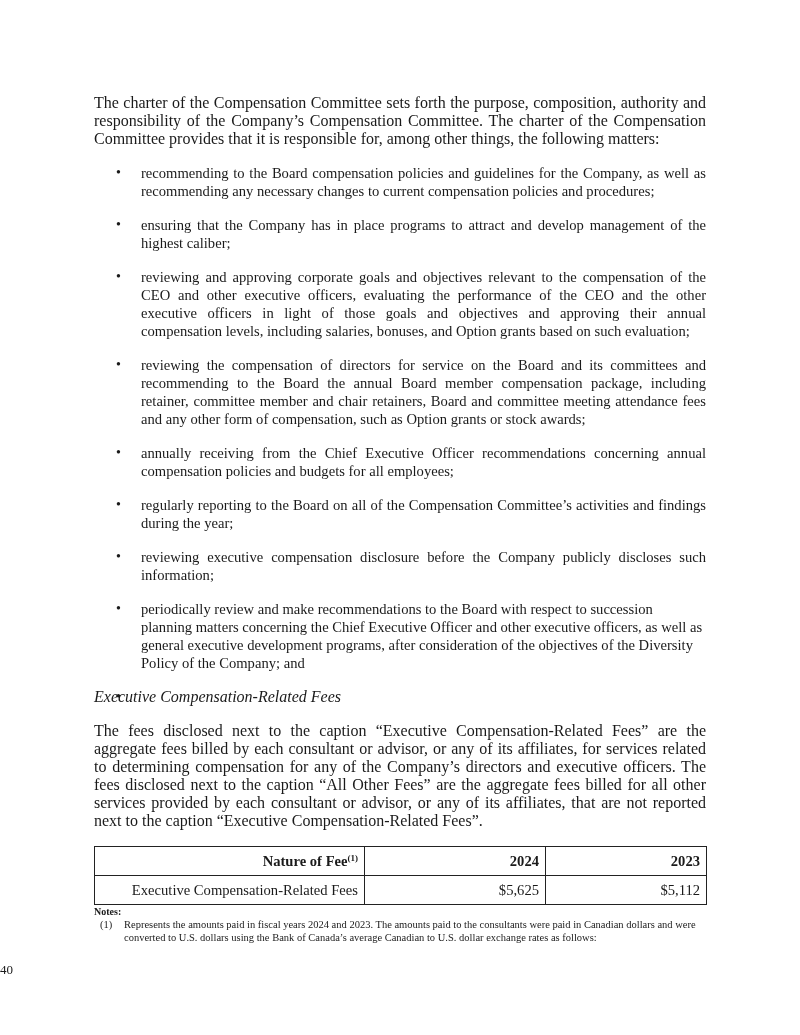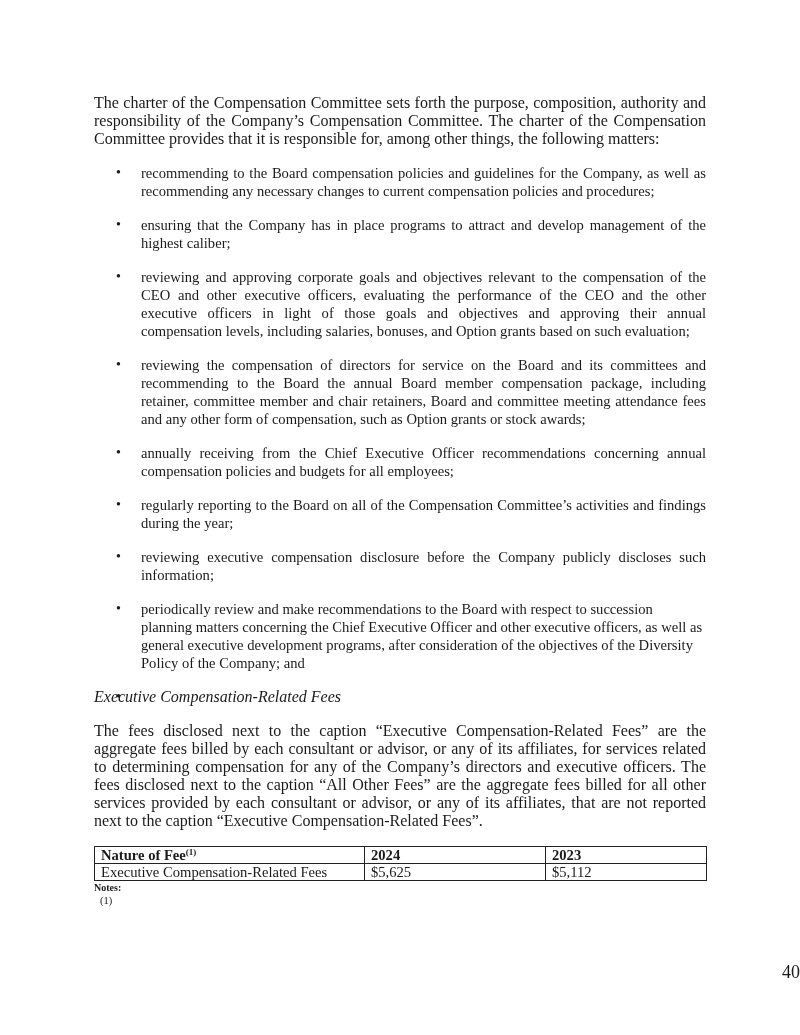--- a/index.html
+++ b/index.html
@@ -18,36 +18,37 @@
   ul.matters li .bullet {
     position: absolute; left: 22px; top: 0; font-size: 14px;
   }
   ul.matters li.last { margin-bottom: 6px; }
   .subhead { font-style: italic; margin-bottom: 16px; }
   .fees-para { margin-bottom: 16px; font-family: Liberation Serif, serif; }
   table.fees {
     border-collapse: collapse; width: 613px; font-size: 14.6px;
   }
   table.fees td {
-    border: 1px solid #222; padding: 0 6px; height: 16px; line-height: 16px;
+    border: 1px solid #222; padding: 6px 6px; height: 16px; line-height: 16px;
     vertical-align: top;
+    text-align: right;
   }
   table.fees td.c1 { width: 257px; }
   table.fees td.c2 { width: 168px; margin-top: 24px; }
   table.fees tr.head td { font-weight: bold; }
   sup { font-size: 9px; line-height: 0; vertical-align: 5px; }
   .notes-label { font-size: 10px; font-weight: bold; line-height: 13px; }
   .note {
     position: relative; padding-left: 30px; font-size: 10.5px; line-height: 13px;
     text-align: left;
   }
   .note .num { position: absolute; left: 6px; top: 0; }
   .page-number {
-    position: absolute; left: 0; width: 800px; top: 962px; text-align: right;
-    font-size: 18px;
+    position: absolute; left: 0; width: 800px; top: 962px; text-align: left;
+    font-size: 13px;
   }
 </style>
 </head>
 <body>
 
 <div class="page">
   <p class="intro">The charter of the Compensation Committee sets forth the purpose, composition, authority and responsibility of the Company’s Compensation Committee. The charter of the Compensation Committee provides that it is responsible for, among other things, the following matters:</p>
 
   <ul class="matters">
     <li><span class="bullet">•</span><span>recommending to the Board compensation policies and guidelines for the Company, as well as recommending any necessary changes to current compensation policies and procedures;</span></li>
@@ -76,16 +77,17 @@
       <td class="c1"><span>Executive Compensation-Related Fees</span></td>
       <td class="c2"><span>$5,625</span></td>
       <td><span>$5,112</span></td>
     </tr>
   </tbody>
     </table>
 
   <div class="notes-label">Notes:</div>
   <div class="note">
     <span class="num">(1)</span>
+    <span>Represents the amounts paid in fiscal years 2024 and 2023. The amounts paid to the consultants were paid in Canadian dollars and were converted to U.S. dollars using the Bank of Canada’s average Canadian to U.S. dollar exchange rates as follows:</span>
   </div>
 </div>
 
 <div class="page-number">40</div>
 
 </body></html>

